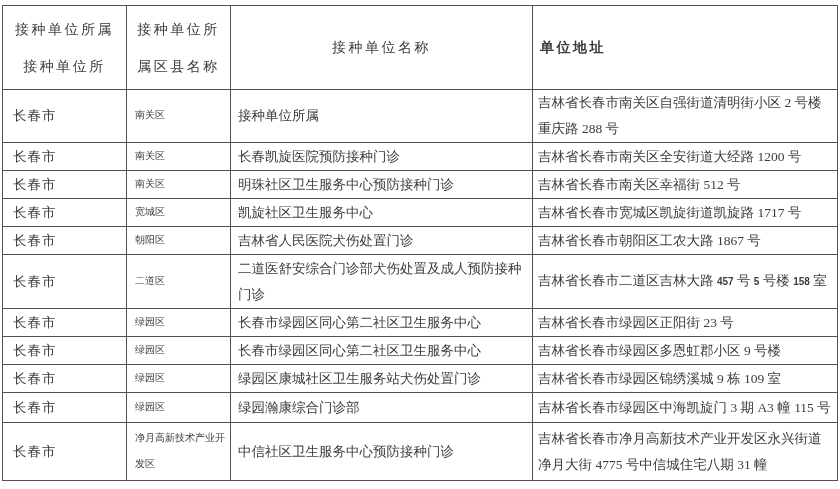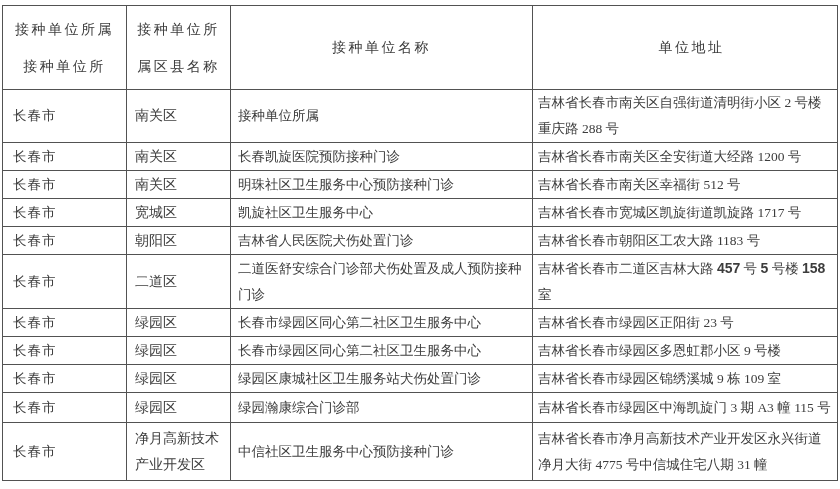--- a/index.html
+++ b/index.html
@@ -31,55 +31,56 @@
   }
   thead tr { height: 84px; }
   th {
     font-size: 14px;
     letter-spacing: 2.5px;
     text-align: center;
     padding: 0;
   }
   .th-line { line-height: 37px; }
   th.h-addr {
-    text-align: center;
-    padding-left: 13px;
+    text-align: left;
+    padding-left: 7px;
+    font-weight: bold;
   }
   tbody tr { height: 28px; }
   tbody tr:nth-child(1)  { height: 48px; }
   tbody tr:nth-child(6)  { height: 54px; }
   tbody tr:nth-child(10) { height: 30px; }
   tbody tr:nth-child(11) { height: 58px; }
   td {
     font-size: 13.5px;
     line-height: 26px;
     word-break: break-all;
   }
   .c-city {
     padding: 0 2px 0 10px;
     letter-spacing: 1px;
   }
   .c-district {
-    font-size: 14px;
+    font-size: 10px;
     padding: 0 2px 0 8px;
     letter-spacing: 0;
     font-family: Liberation Mono, monospace;
   }
   .c-name {
     padding: 0 2px 0 7px;
   }
   .c-addr {
     padding: 0 4px 0 5px;
   }
   .num { font-family: "Liberation Serif", "DejaVu Serif", serif; }
   
   tbody tr:nth-child(6) .c-addr .num {
     font-family: "Liberation Sans", "DejaVu Sans", sans-serif;
     font-weight: bold;
-    font-size: 14px;
+    font-size: 10px;
   }
 </style>
 </head>
 <body>
 
 <div class="page">
   <table>
     <colgroup>
       <col style="width:124px">
       <col style="width:104px">
@@ -122,21 +123,21 @@
         <tr>
     <td class="c-city">长春市</td>
     <td class="c-district">宽城区</td>
     <td class="c-name">凯旋社区卫生服务中心</td>
     <td class="c-addr">吉林省长春市宽城区凯旋街道凯旋路 <span class="num">1717</span> 号</td>
   </tr>
         <tr>
     <td class="c-city">长春市</td>
     <td class="c-district">朝阳区</td>
     <td class="c-name">吉林省人民医院犬伤处置门诊</td>
-    <td class="c-addr">吉林省长春市朝阳区工农大路 <span class="num">1183</span> 号</td>
+    <td class="c-addr">吉林省长春市朝阳区工农大路 <span class="num">1867</span> 号</td>
   </tr>
         <tr>
     <td class="c-city">长春市</td>
     <td class="c-district">二道区</td>
     <td class="c-name">二道医舒安综合门诊部犬伤处置及成人预防接种门诊</td>
     <td class="c-addr">吉林省长春市二道区吉林大路 <span class="num">457</span> 号 <span class="num">5</span> 号楼 <span class="num">158</span> 室</td>
   </tr>
         <tr>
     <td class="c-city">长春市</td>
     <td class="c-district">绿园区</td>

